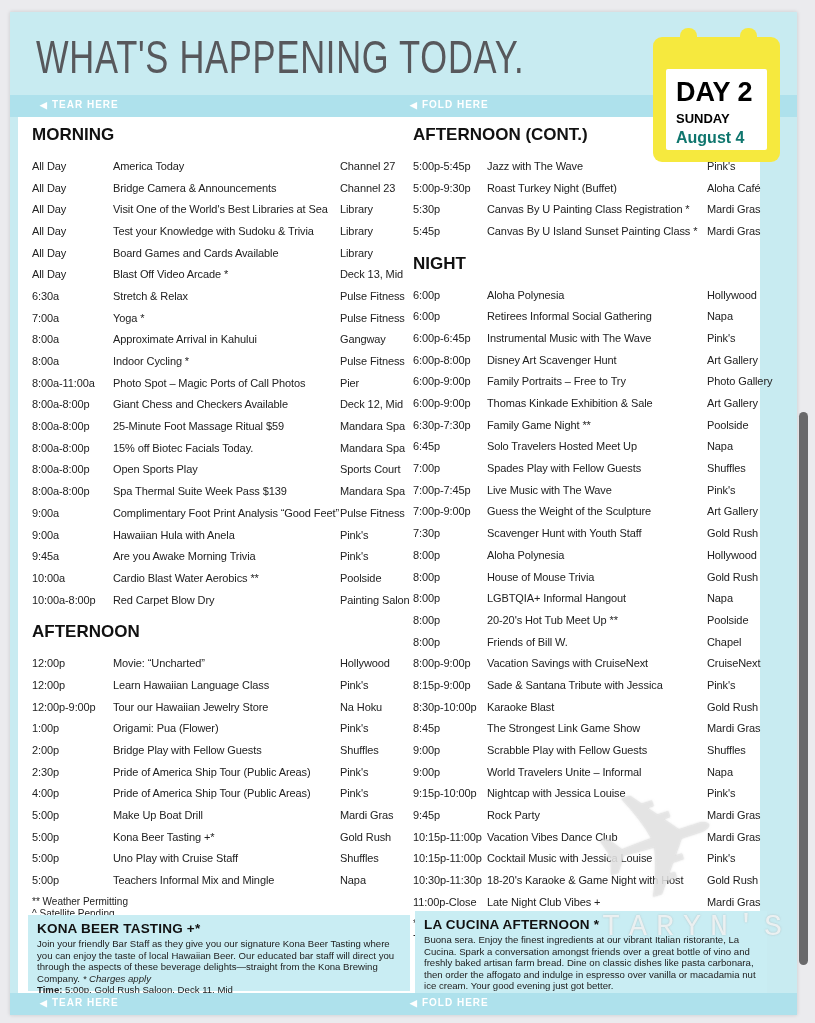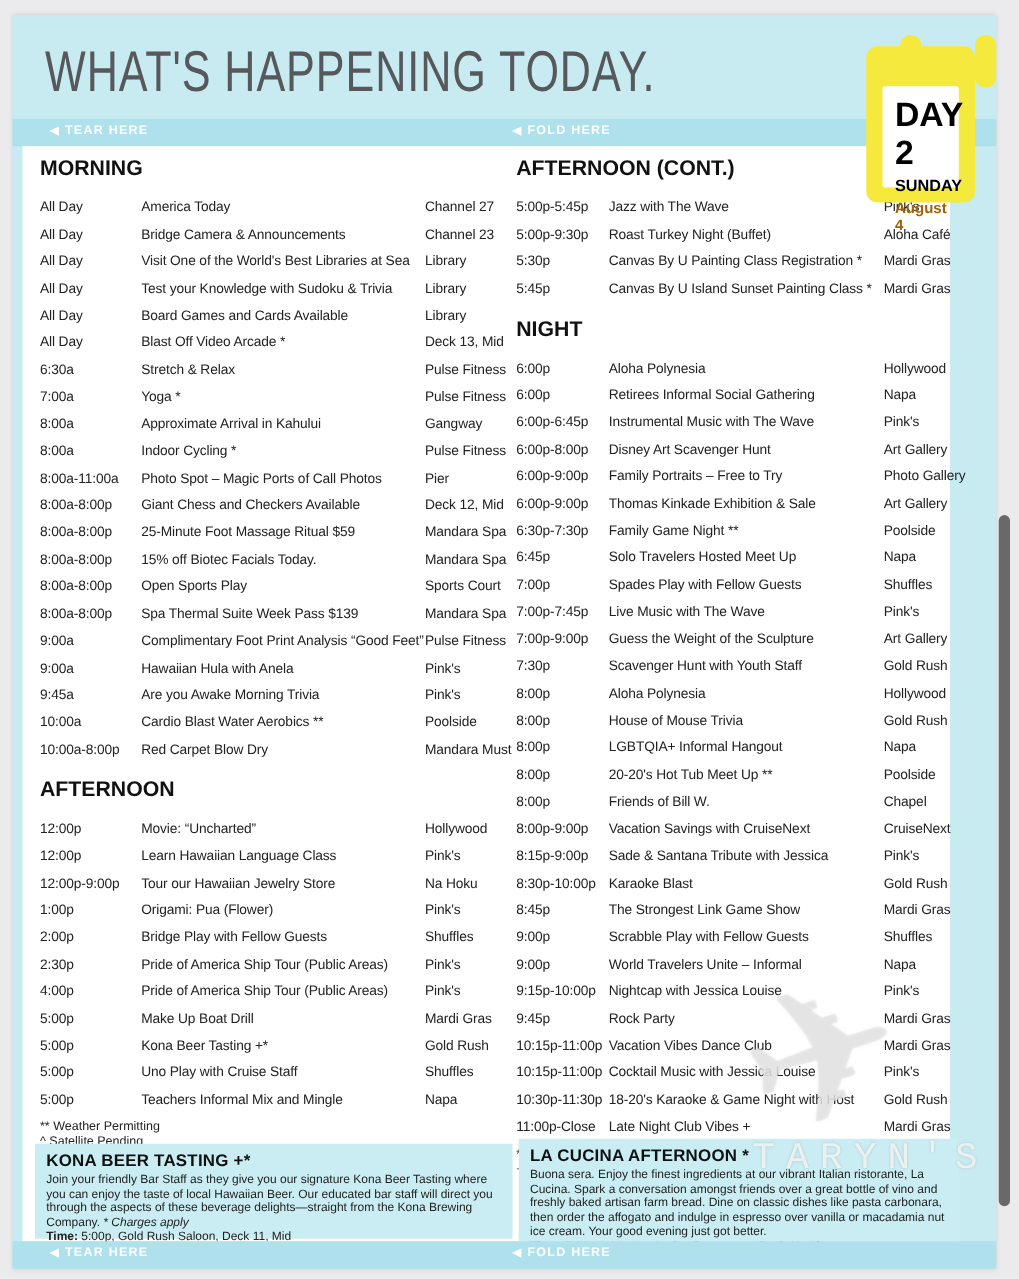--- a/index.html
+++ b/index.html
@@ -65,34 +65,34 @@
   .promo h3 { font-size:13.5px; font-weight:bold; color:#111; margin-bottom:2px; letter-spacing:.2px; }
   .promo p { font-size:9.6px; line-height:11.6px; color:#222; }
   .promo .charges { font-style:italic; }
   .promo .time b { font-weight:bold; }
   .promo .fine { font-size:8px; font-style:italic; line-height:10px; }
   .calendar {
     position:absolute; left:635px; top:13px; width:135px; height:137px;
   }
   .cal-body {
     position:absolute; left:8px; top:12px; right:0; bottom:0;
-    background:#f6e93e; border-radius:9px;margin-left:40px;
+    background:#f6e93e; border-radius:9px;
   }
   .cal-ring {
     position:absolute; top:-9px; width:17px; height:42px;
     background:#f6e93e; border-radius:8px;
   }
   .cal-ring.r1 { left:27px; } .cal-ring.r2 { left:87px; }
   .cal-face {
     position:absolute; left:13px; right:13px; top:32px; bottom:12px;
     background:#ffffff; border-radius:2px; padding:8px 0 0 10px;
   }
   .cal-day { font-size:27px; font-weight:bold; color:#000; line-height:30px; }
   .cal-weekday { font-size:13px; font-weight:bold; color:#000; margin-top:4px; }
-  .cal-date { font-size:12px; font-weight:bold; color:#a16207; margin-top:3px; }
+  .cal-date { font-size:16px; font-weight:bold; color:#0f766e; margin-top:3px; }
   .scrollbar-thumb {
     position:absolute; left:799px; top:412px; width:9px; height:553px;
     background:#69696b; border-radius:5px;
   }
   .wm-plane {
     position:absolute; left:585px; top:745px; font-size:150px;
     color:rgba(255,255,255,.55); transform:rotate(-18deg);
     text-shadow:0 0 1px rgba(170,170,170,.6), 0 0 3px rgba(190,190,190,.35);
     pointer-events:none; z-index:5;
   }
@@ -240,21 +240,21 @@
 
           <div class="row">
             <span class="t">10:00a</span>
             <span class="n">Cardio Blast Water Aerobics **</span>
             <span class="l">Poolside</span>
           </div>
 
           <div class="row">
             <span class="t">10:00a-8:00p</span>
             <span class="n">Red Carpet Blow Dry</span>
-            <span class="l">Mandara Must</span>
+            <span class="l">Painting Salon</span>
           </div>
         </div>
 
       <div class="section-heading later">AFTERNOON</div>
       <div class="rows">
 
           <div class="row">
             <span class="t">12:00p</span>
             <span class="n">Movie: “Uncharted”</span>
             <span class="l">Hollywood</span>

